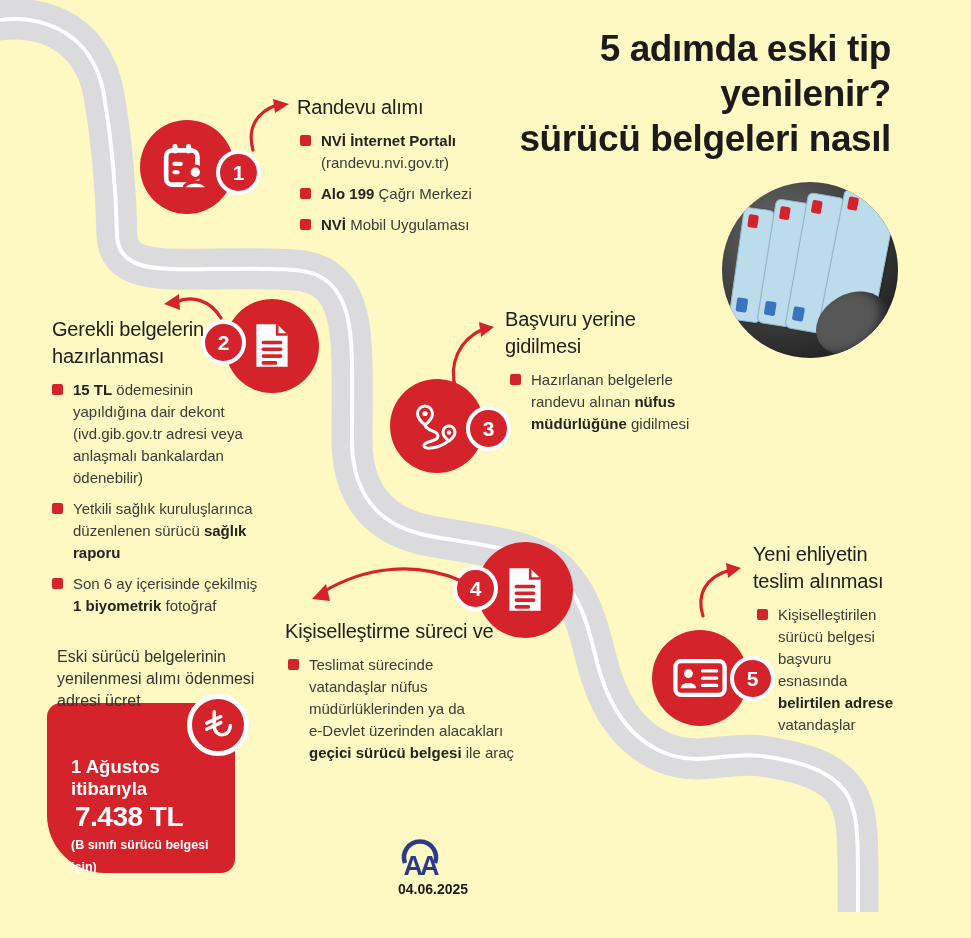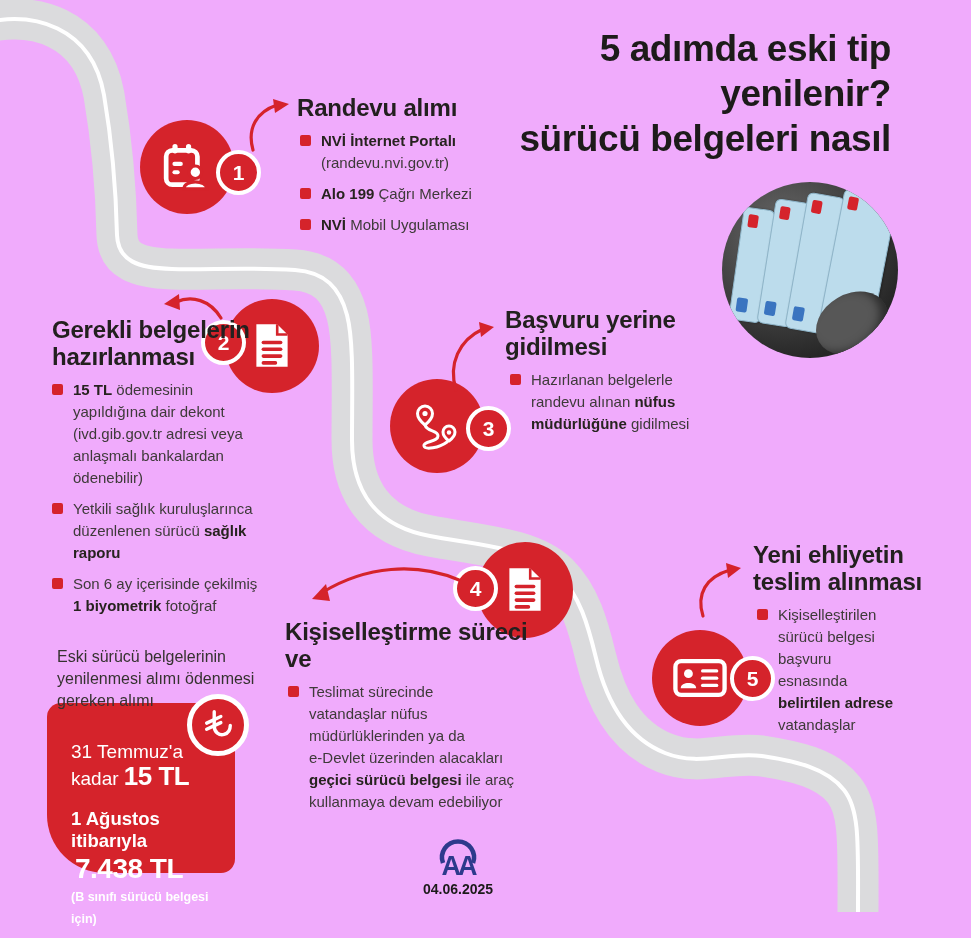--- a/index.html
+++ b/index.html
@@ -1,18 +1,18 @@
 <!DOCTYPE html>
 <html><head>
 <meta charset="utf-8">
 <style>
   html,body{margin:0;padding:0;background:#e8e6e2;}
   .canvas{
     position:relative;width:971px;height:938px;overflow:hidden;
-    background:#f0abfc;
+    background:#fef9c3;
     font-family:"Liberation Sans",sans-serif;
   }
   svg{display:block}
   .road{position:absolute;left:0;top:0;z-index:0}
 
   
   .title{
     position:absolute;top:26px;right:80px;z-index:3;text-align:right;
     font-size:37px;line-height:45px;font-weight:700;color:#1d1b1a;letter-spacing:-0.4px;
   }
@@ -61,21 +61,21 @@
 
   .arrow{position:absolute;z-index:2}
   .a1{left:246px;top:97px}
   .a2{left:162px;top:291px}
   .a3{left:446px;top:320px}
   .a4{left:308px;top:560px}
   .a5{left:694px;top:562px}
 
   
   .tblock{position:absolute;z-index:3}
-  .tblock h2{font-size:24px;line-height:27px;font-weight:700;color:#23201f;margin:0 0 9px;letter-spacing:-0.2px}
+  .tblock h2{font-size:20px;line-height:27px;font-weight:400;color:#23201f;margin:0 0 9px;letter-spacing:-0.2px}
   .bullets{list-style:none;margin:0;padding:0}
   .bullets li{position:relative;padding-left:21px;font-size:15px;line-height:22px;color:#3e3a39;margin-bottom:9px}
   .bullets li:last-child{margin-bottom:0}
   .sq{position:absolute;left:0;top:5px;width:11px;height:11px;background:#d5232b;border-radius:2px}
   .b{font-weight:700;color:#27231f}
 
   .t1{left:297px;top:94px;width:220px}
   .t1 .bullets{margin-left:3px}
   .t2{left:52px;top:316px;width:265px}
   .t3{left:505px;top:306px;width:245px}
@@ -97,21 +97,21 @@
   .pb-l2{margin-top:17px;font-size:18.5px;font-weight:700;line-height:22px}
   .amt2{display:block;font-size:28px;font-weight:700;line-height:30px;margin-top:2px;padding-left:4px;letter-spacing:-0.5px}
   .pb-small{font-size:12.5px;margin-top:2px}
   .lira-badge{
     position:absolute;left:187px;top:694px;width:52px;height:52px;border-radius:50%;
     background:#d5232b;border:5px solid #fff;z-index:3;
     display:flex;align-items:center;justify-content:center;
   }
 
   
-  .footer{position:absolute;left:398px;top:838px;width:120px;z-index:3;display:flex;flex-direction:column;align-items:center}
+  .footer{position:absolute;left:398px;top:838px;width:120px;z-index:3;display:flex;flex-direction:column;align-items:flex-start}
   .aa-date{font-size:14px;font-weight:700;color:#1c1a19;margin-top:3px}
 </style>
 </head>
 <body>
 
 <div class="canvas">
 
   <svg class="road" width="971" height="938" viewBox="0 0 971 938" aria-hidden="true">
     <path d="M -25 25 C 35 8 92 28 104 95 C 112 142 116 190 117 235 C 118 261 138 268 172 269 C 205 270 250 267 295 270 C 325 272 340 288 347 315 C 354 342 352 390 352 440 C 352 490 375 526 430 536 C 478 545 532 548 558 574 C 580 596 588 625 596 658 C 606 700 625 737 665 753 C 700 767 728 751 762 756 C 795 761 827 768 844 790 C 860 810 858 845 858 912" fill="none" stroke="#dbdbdd" stroke-width="41"></path>
     <path d="M -25 25 C 35 8 92 28 104 95 C 112 142 116 190 117 235 C 118 261 138 268 172 269 C 205 270 250 267 295 270 C 325 272 340 288 347 315 C 354 342 352 390 352 440 C 352 490 375 526 430 536 C 478 545 532 548 558 574 C 580 596 588 625 596 658 C 606 700 625 737 665 753 C 700 767 728 751 762 756 C 795 761 827 768 844 790 C 860 810 858 845 858 912" fill="none" stroke="#ffffff" stroke-width="4"></path>
@@ -222,21 +222,21 @@
         <span>4</span>
       </div>
   </div>
   <svg class="arrow a4" width="155" height="46" viewBox="0 0 155 46">
     <path d="M151 20 C 108 2 58 6 15 32" fill="none" stroke="#d5232b" stroke-width="3.2" stroke-linecap="round"></path>
     <polygon points="18,24 4,39 22,41" fill="#d5232b"></polygon>
   </svg>
   <div class="tblock t4">
     <h2><span>Kişiselleştirme süreci ve</span><br></h2>
     <ul class="bullets">
-      <li><span class="sq"></span><span><span>Teslimat sürecinde</span><br><span>vatandaşlar nüfus</span><br><span>müdürlüklerinden ya da</span><br><span>e-Devlet üzerinden alacakları</span><br><span class="b">geçici sürücü belgesi</span><span> ile araç</span><br><span>kullanmaya devam edebiliyor</span></span></li>
+      <li><span class="sq"></span><span><span>Teslimat sürecinde</span><br><span>vatandaşlar nüfus</span><br><span>müdürlüklerinden ya da</span><br><span>e-Devlet üzerinden alacakları</span><br><span class="b">geçici sürücü belgesi</span><span> ile araç</span><br></span></li>
     </ul>
   </div>
 
   <div class="step-circle s5">
     <svg width="54" height="40" viewBox="0 0 56 40">
       <rect x="2.5" y="2.5" width="51" height="35" rx="6" fill="none" stroke="#fff" stroke-width="4.5"></rect>
       <circle cx="16" cy="15.5" r="4.6" fill="#fff"></circle>
       <path d="M8 30.5 c0 -7 16 -7 16 0 z" fill="#fff"></path>
       <rect x="29" y="11" width="18" height="3.4" rx="1.7" fill="#fff"></rect>
       <rect x="29" y="18.5" width="18" height="3.4" rx="1.7" fill="#fff"></rect>
@@ -250,26 +250,22 @@
     <path d="M9 54 C 2 32 12 15 36 8" fill="none" stroke="#d5232b" stroke-width="3.2" stroke-linecap="round"></path>
     <polygon points="32,1 47,6 34,16" fill="#d5232b"></polygon>
   </svg>
   <div class="tblock t5">
     <h2><span>Yeni ehliyetin</span><br><span>teslim alınması</span></h2>
     <ul class="bullets">
       <li><span class="sq"></span><span><span>Kişiselleştirilen</span><br><span>sürücü belgesi</span><br><span>başvuru</span><br><span>esnasında</span><br><span class="b">belirtilen adrese</span><br><span>vatandaşlar</span></span></li>
     </ul>
   </div>
 
-  <div class="price-note"><span>Eski sürücü belgelerinin</span><br><span>yenilenmesi alımı ödenmesi</span><br><span>gereken alımı</span></div>
+  <div class="price-note"><span>Eski sürücü belgelerinin</span><br><span>yenilenmesi alımı ödenmesi</span><br><span>adresi ücret</span></div>
   <div class="price-box">
-    <div class="pb-l1">
-      <span>31 Temmuz'a</span><br>
-      <span>kadar </span><span class="amt1">15 TL</span>
-    </div>
     <div class="pb-l2">
       <span>1 Ağustos itibarıyla</span>
       <span class="amt2">7.438 TL</span>
       <div class="pb-small">(B sınıfı sürücü belgesi için)</div>
     </div>
   </div>
   <div class="lira-badge">
     <svg width="34" height="34" viewBox="0 0 36 36" aria-hidden="true">
       <g stroke="#fff" stroke-width="3.6" fill="none" stroke-linecap="round">
         <path d="M14 4 v15 c0 7 5.5 10.5 10.5 9 4 -1.2 6.5 -5 6.5 -9.5"></path>

